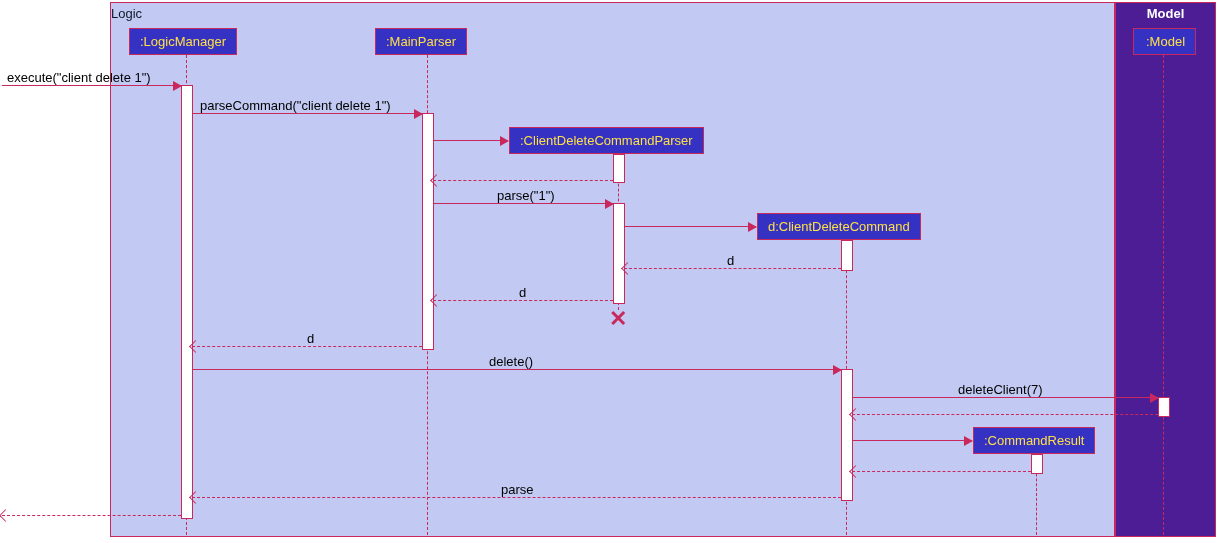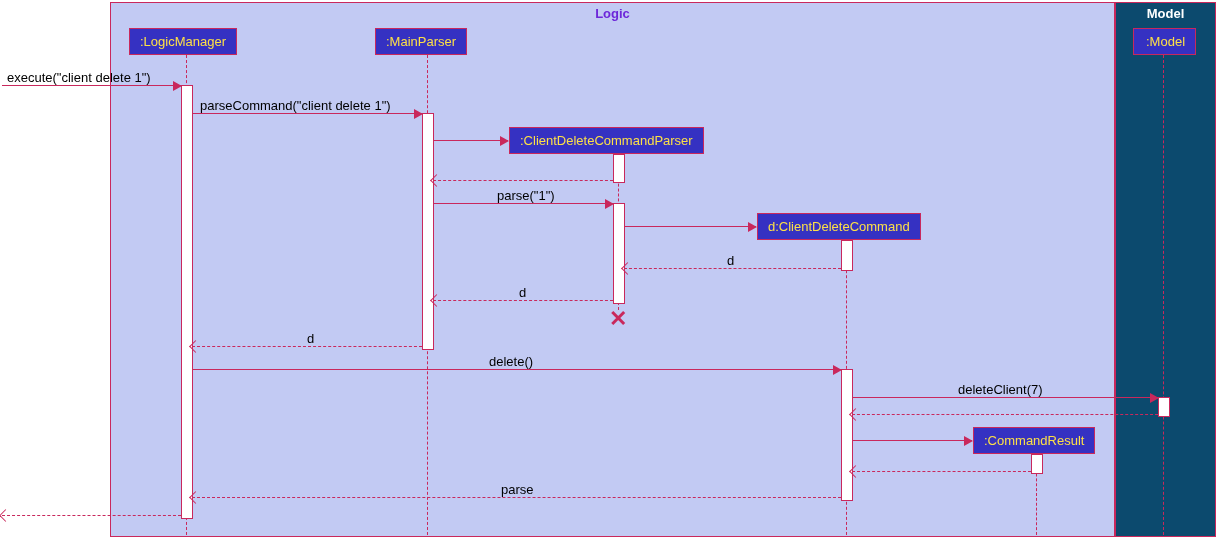--- a/index.html
+++ b/index.html
@@ -17,31 +17,31 @@
     left: 110px;
     top: 2px;
     width: 1003px;
     height: 533px;
     background: #c2caf3;
     border: 1.5px solid #c9285c;
   }
   .box-logic-title {
     position: absolute;
     left: 0; right: 0; top: 3px;
-    text-align: center;
-    color: #6d28d9;
-    font-weight: bold;
+    text-align: left;
+    color: #0f172a;
+    font-weight: normal;
   }
   .box-model {
     position: absolute;
     left: 1115px;
     top: 2px;
     width: 99px;
     height: 533px;
-    background: #0c4a6e;
+    background: #4c1d95;
     border: 1.5px solid #c9285c;
   }
   .box-model-title {
     position: absolute;
     left: 0; right: 0; top: 3px;
     text-align: center;
     color: #fff;
     font-weight: bold;
   }
   .participant {

